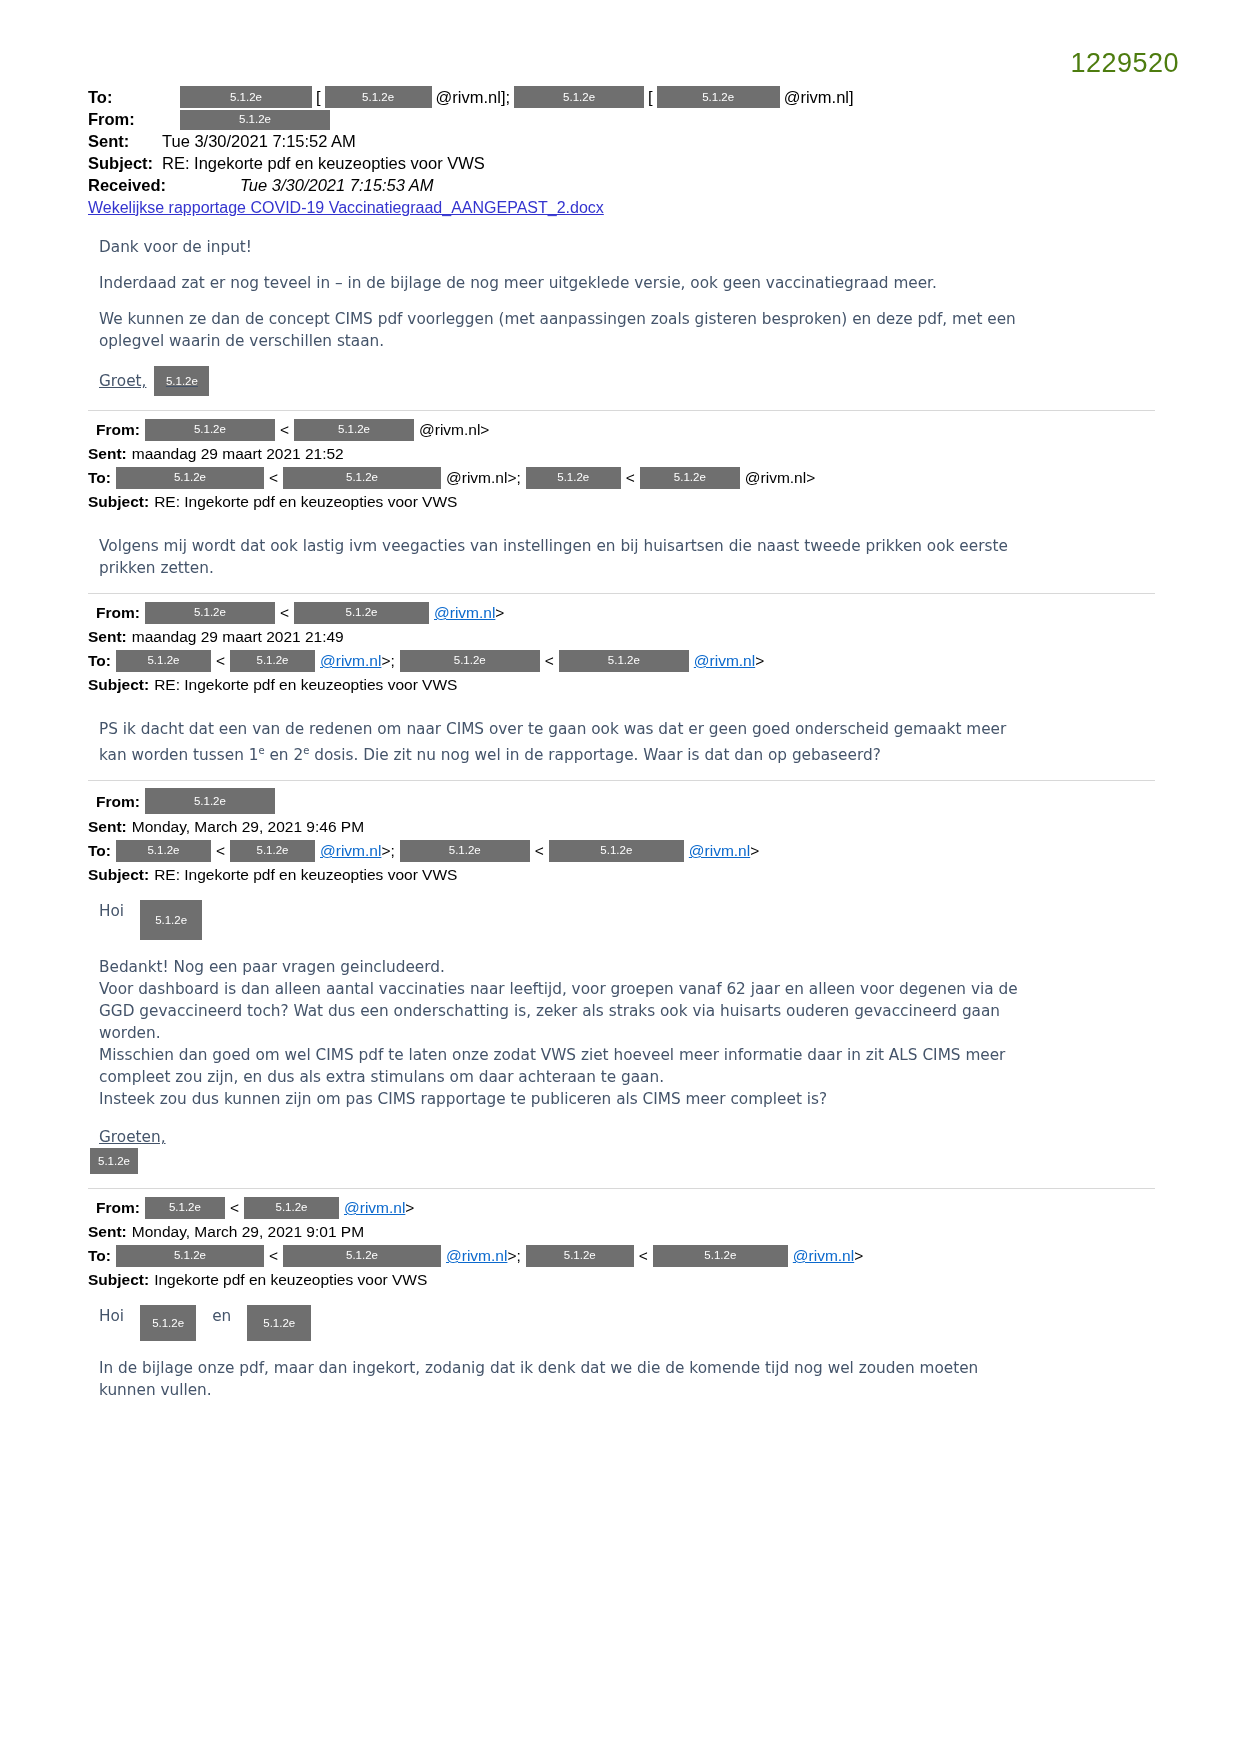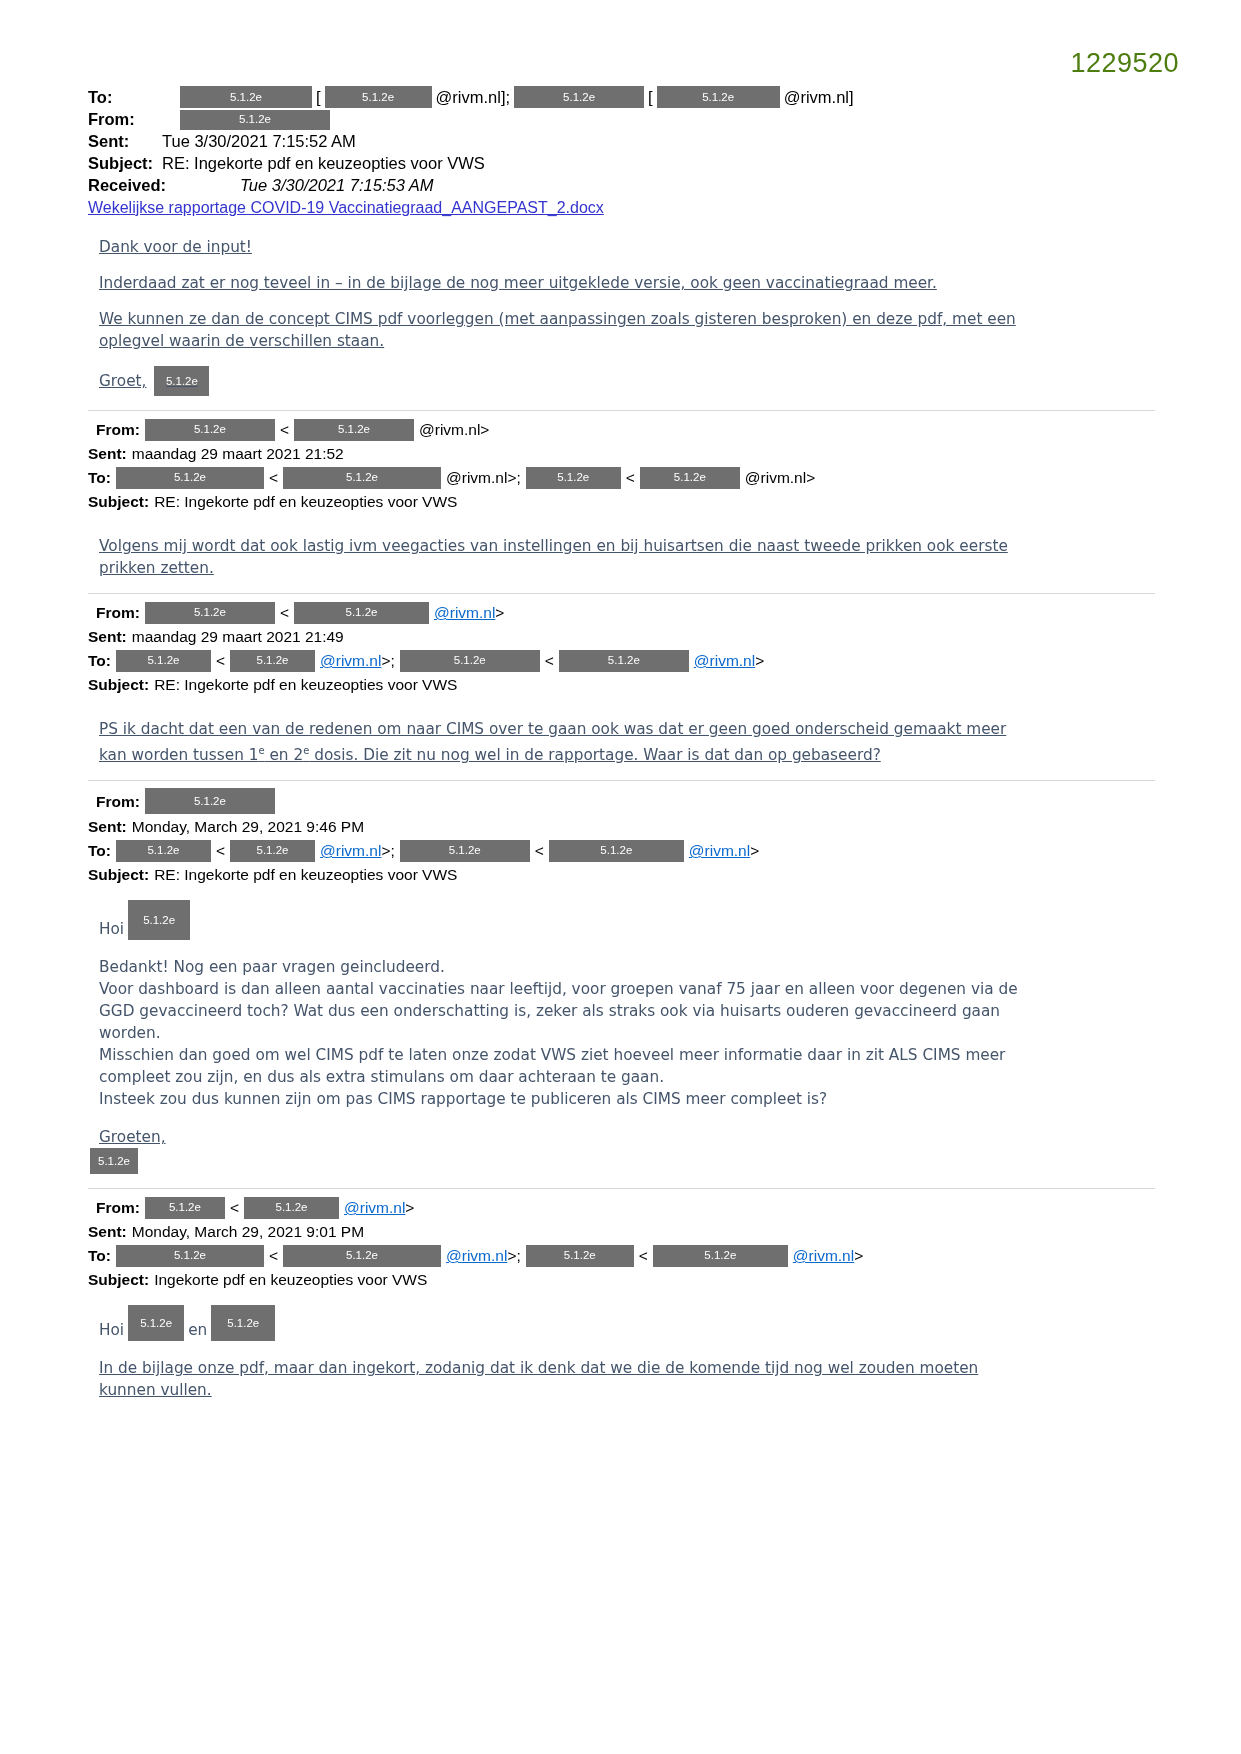--- a/index.html
+++ b/index.html
@@ -37,24 +37,24 @@
     font-size:16px;
   }
 
   
   .body-block {
     color:var(--body-fg,#44546a);
     font-family:"DejaVu Sans", sans-serif;
     font-size:15.3px; line-height:22px;
     margin-left:11px; width:925px;
   }
-  .body-block p { margin:0 0 14px 0;text-decoration:underline; }
+  .body-block p { margin:0 0 14px 0; }
   .body-block .tight { margin:0; }
   .sig-row { display:flex; align-items:center; gap:8px; margin-top:2px;text-decoration:underline; }
-  .greet-row { display:flex; align-items:flex-end; gap:4px; margin:14px 0 16px 0; }
+  .greet-row { display:flex; align-items:flex-start; gap:16px; margin:14px 0 16px 0; }
   .underlined { text-decoration:underline; }
   .b { font-weight:400; }
   sup { font-size:10px; }
 
   
   .sep { border:none; border-top:1px solid var(--sep,#d8d8d8); width:1067px; margin:14px 0 7px 0; }
 
   
   .q-hdr { font-size:15.5px; line-height:23px; }
   .q-row { display:flex; align-items:center; gap:5px; flex-wrap:wrap; margin-bottom:1px; min-height:23px; }
@@ -207,21 +207,21 @@
       <span class="q-label">Subject:</span>
       <span>RE: Ingekorte pdf en keuzeopties voor VWS</span>
     </div>
   </div>
   <div class="body-block">
     <div class="greet-row">
       <span>Hoi</span>
       <span class="redact h40" style="width:62px">5.1.2e</span>
     </div>
     <div>Bedankt! Nog een paar vragen geincludeerd.</div>
-    <div>Voor dashboard is dan alleen aantal vaccinaties naar leeftijd, voor groepen vanaf 75 jaar en alleen voor degenen via de GGD gevaccineerd toch? Wat dus een onderschatting is, zeker als straks ook via huisarts ouderen gevaccineerd gaan worden.</div>
+    <div>Voor dashboard is dan alleen aantal vaccinaties naar leeftijd, voor groepen vanaf 62 jaar en alleen voor degenen via de GGD gevaccineerd toch? Wat dus een onderschatting is, zeker als straks ook via huisarts ouderen gevaccineerd gaan worden.</div>
     <div><span>Misschien dan goed om wel CIMS pdf te laten onze zodat VWS ziet hoeveel meer informatie daar in zit</span>
       <span class="b">ALS</span>
       <span>CIMS meer compleet zou zijn, en dus als extra stimulans om daar achteraan te gaan.</span></div>
     <div>Insteek zou dus kunnen zijn om pas CIMS rapportage te publiceren als CIMS meer compleet is?</div>
     <div style="margin-top:16px">
       <div class="underlined">Groeten,</div>
       <span class="redact h26" style="width:48px; margin-left:-9px">5.1.2e</span>
     </div>
   </div>
 

